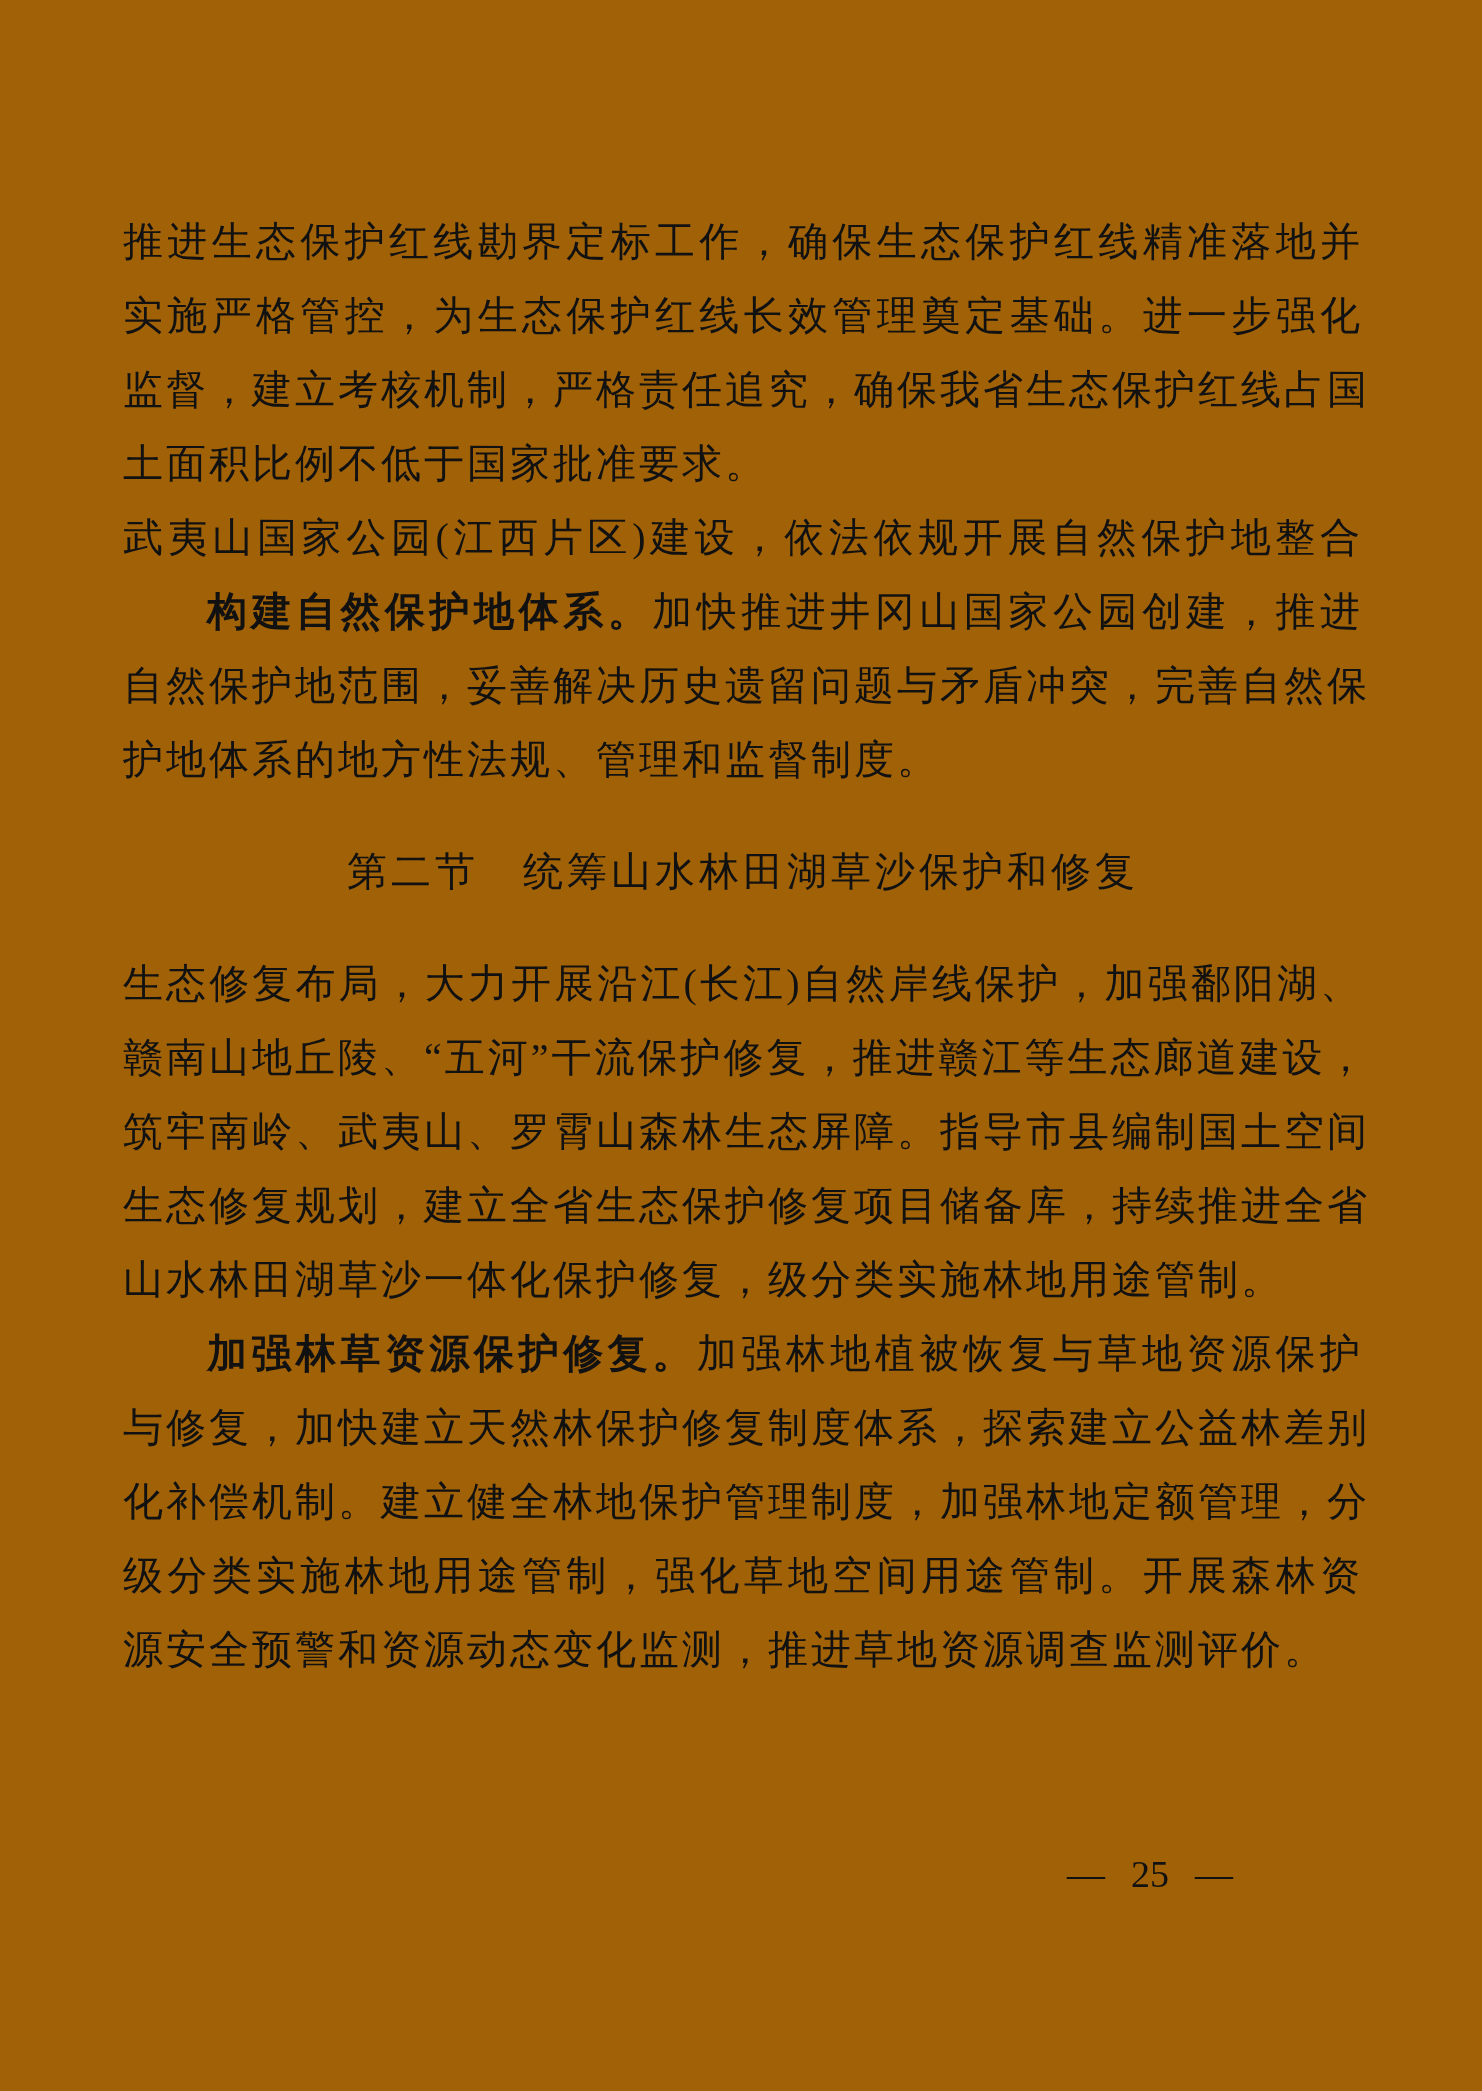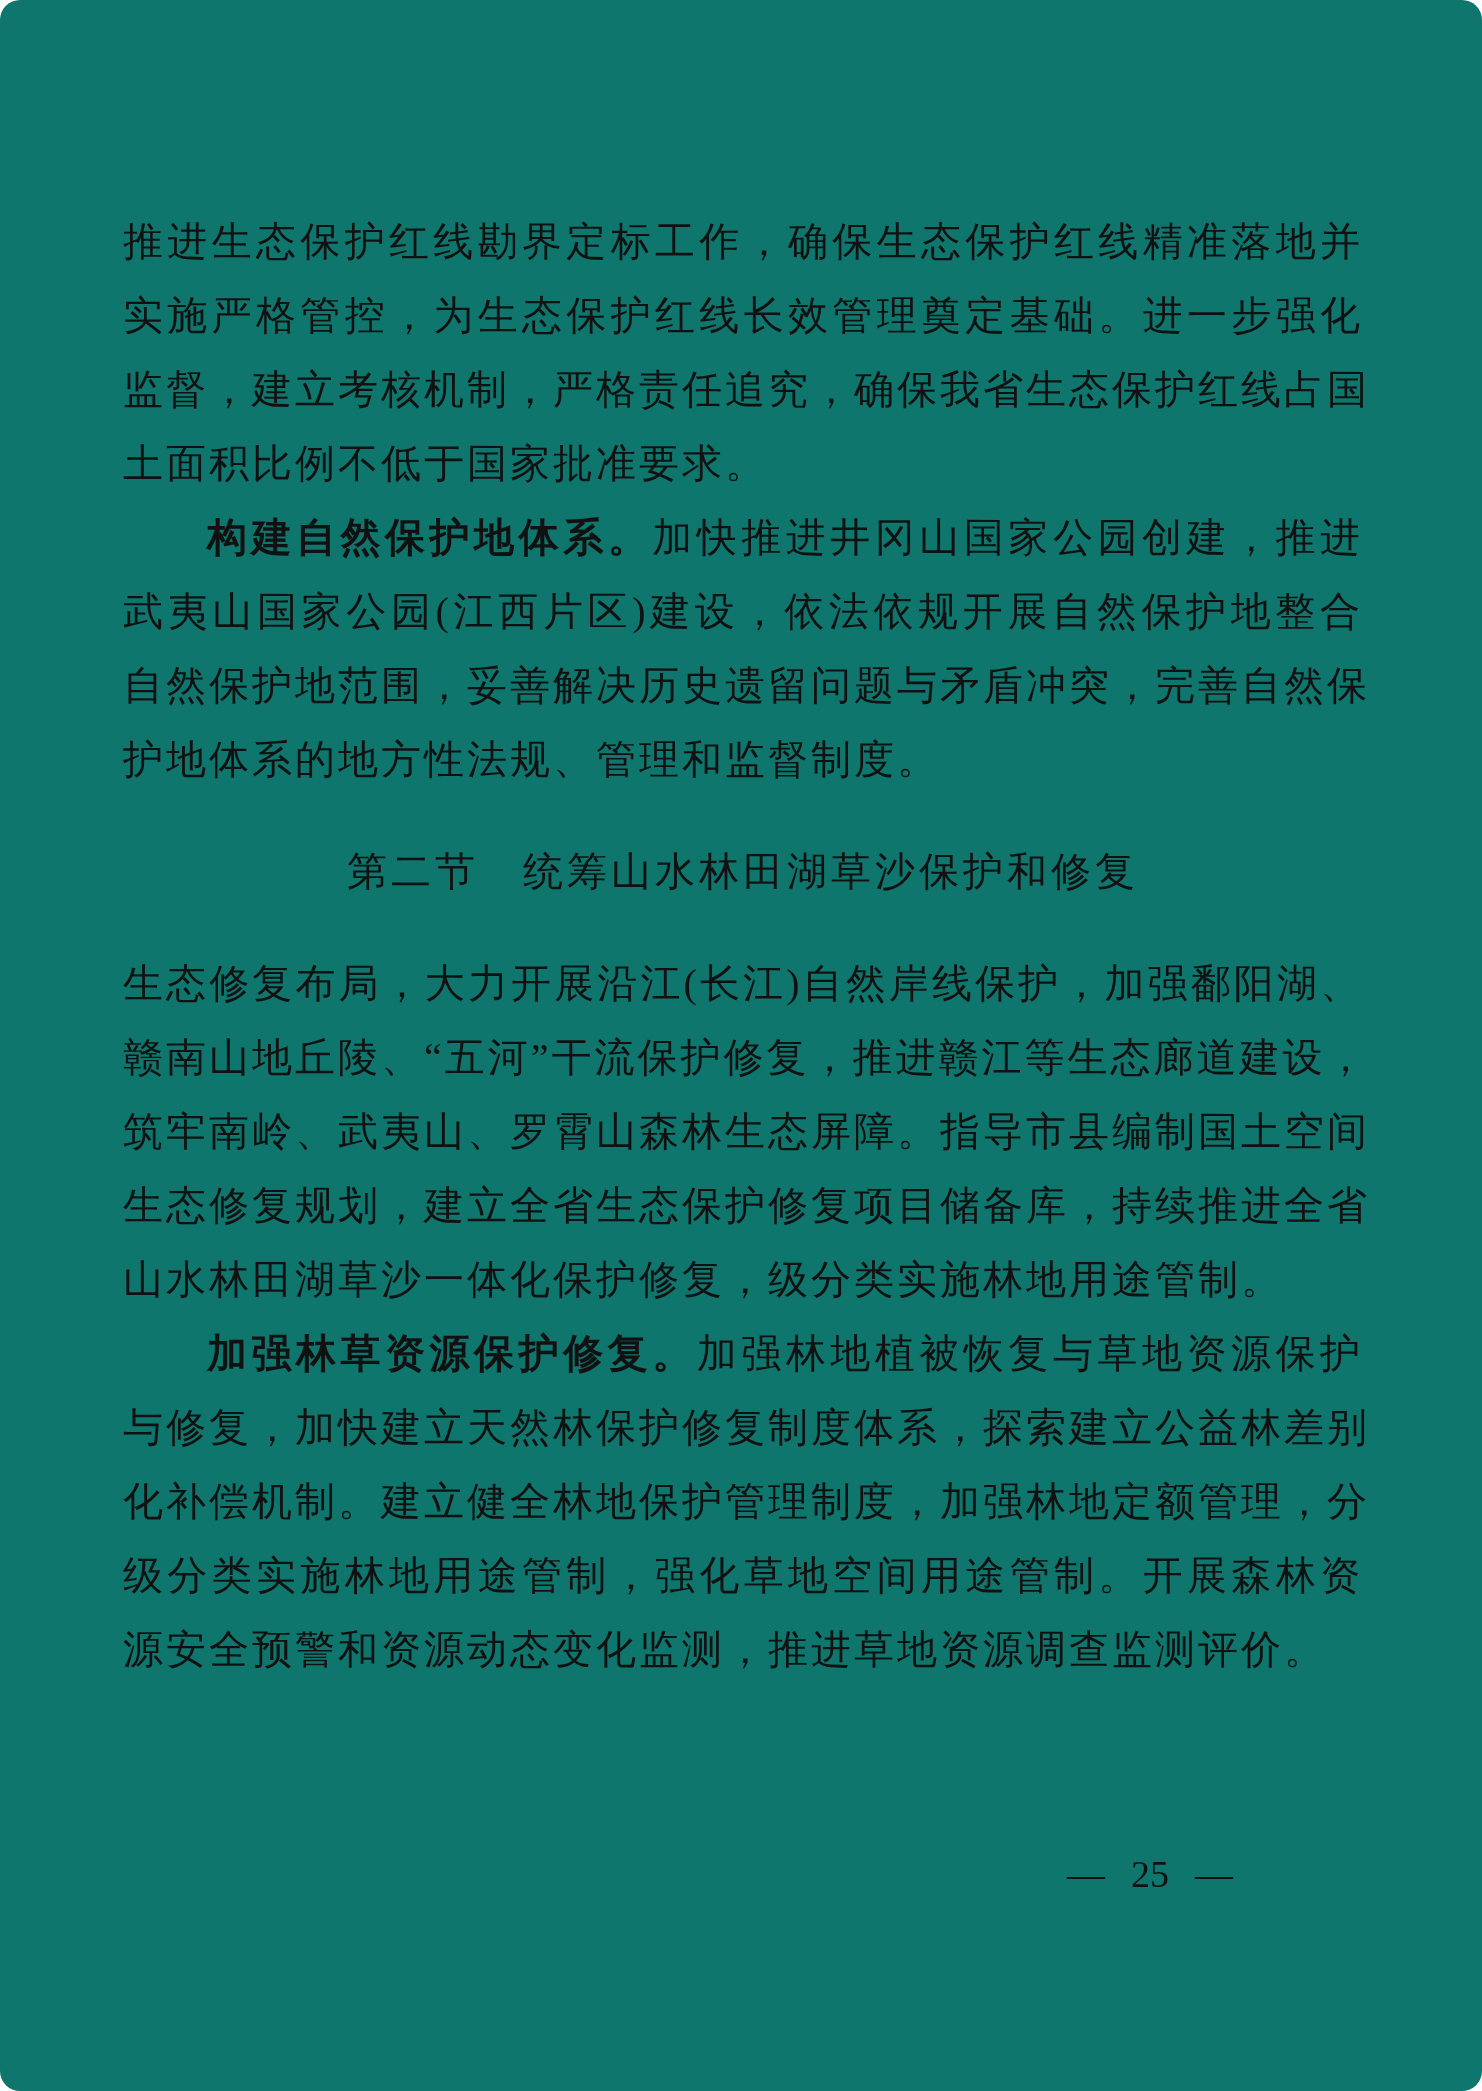--- a/index.html
+++ b/index.html
@@ -11,22 +11,21 @@
     width: 1482px;
     height: 2091px;
     position: relative;
     overflow: hidden;
     font-family: "Liberation Serif", "DejaVu Serif", serif;
     color: #111111;
   }
   .page {
     position: absolute;
     inset: 0;
-    background: #0f766e;
-    border-radius: 20px;
+    background: #a16207;
   }
   .content {
     position: absolute;
     left: 123px;
     top: 205px;
     width: 1240px;
   }
   .line {
     height: 74px;
     line-height: 74px;
@@ -74,22 +73,22 @@
 </style>
 </head>
 <body>
 
 <div class="page">
   <div class="content">
       <div class="line"><span>推进生态保护红线勘界定标工作，确保生态保护红线精准落地并</span></div>
       <div class="line"><span>实施严格管控，为生态保护红线长效管理奠定基础。进一步强化</span></div>
       <div class="line"><span>监督，建立考核机制，严格责任追究，确保我省生态保护红线占国</span></div>
       <div class="line natural"><span>土面积比例不低于国家批准要求。</span></div>
+      <div class="line"><span>武夷山国家公园(江西片区)建设，依法依规开展自然保护地整合</span></div>
       <div class="line indent"><span class="lead">构建自然保护地体系。</span><span>加快推进井冈山国家公园创建，推进</span></div>
-      <div class="line"><span>武夷山国家公园(江西片区)建设，依法依规开展自然保护地整合</span></div>
       <div class="line"><span>自然保护地范围，妥善解决历史遗留问题与矛盾冲突，完善自然保</span></div>
       <div class="line natural"><span>护地体系的地方性法规、管理和监督制度。</span></div>
       <div class="heading"><span class="sec-label">第二节</span><span>统筹山水林田湖草沙保护和修复</span></div>
       <div class="line"><span>生态修复布局，大力开展沿江(长江)自然岸线保护，加强鄱阳湖、</span></div>
       <div class="line"><span>赣南山地丘陵、“五河”干流保护修复，推进赣江等生态廊道建设，</span></div>
       <div class="line"><span>筑牢南岭、武夷山、罗霄山森林生态屏障。指导市县编制国土空间</span></div>
       <div class="line"><span>生态修复规划，建立全省生态保护修复项目储备库，持续推进全省</span></div>
       <div class="line natural"><span>山水林田湖草沙一体化保护修复，级分类实施林地用途管制。</span></div>
       <div class="line indent"><span class="lead">加强林草资源保护修复。</span><span>加强林地植被恢复与草地资源保护</span></div>
       <div class="line"><span>与修复，加快建立天然林保护修复制度体系，探索建立公益林差别</span></div>

